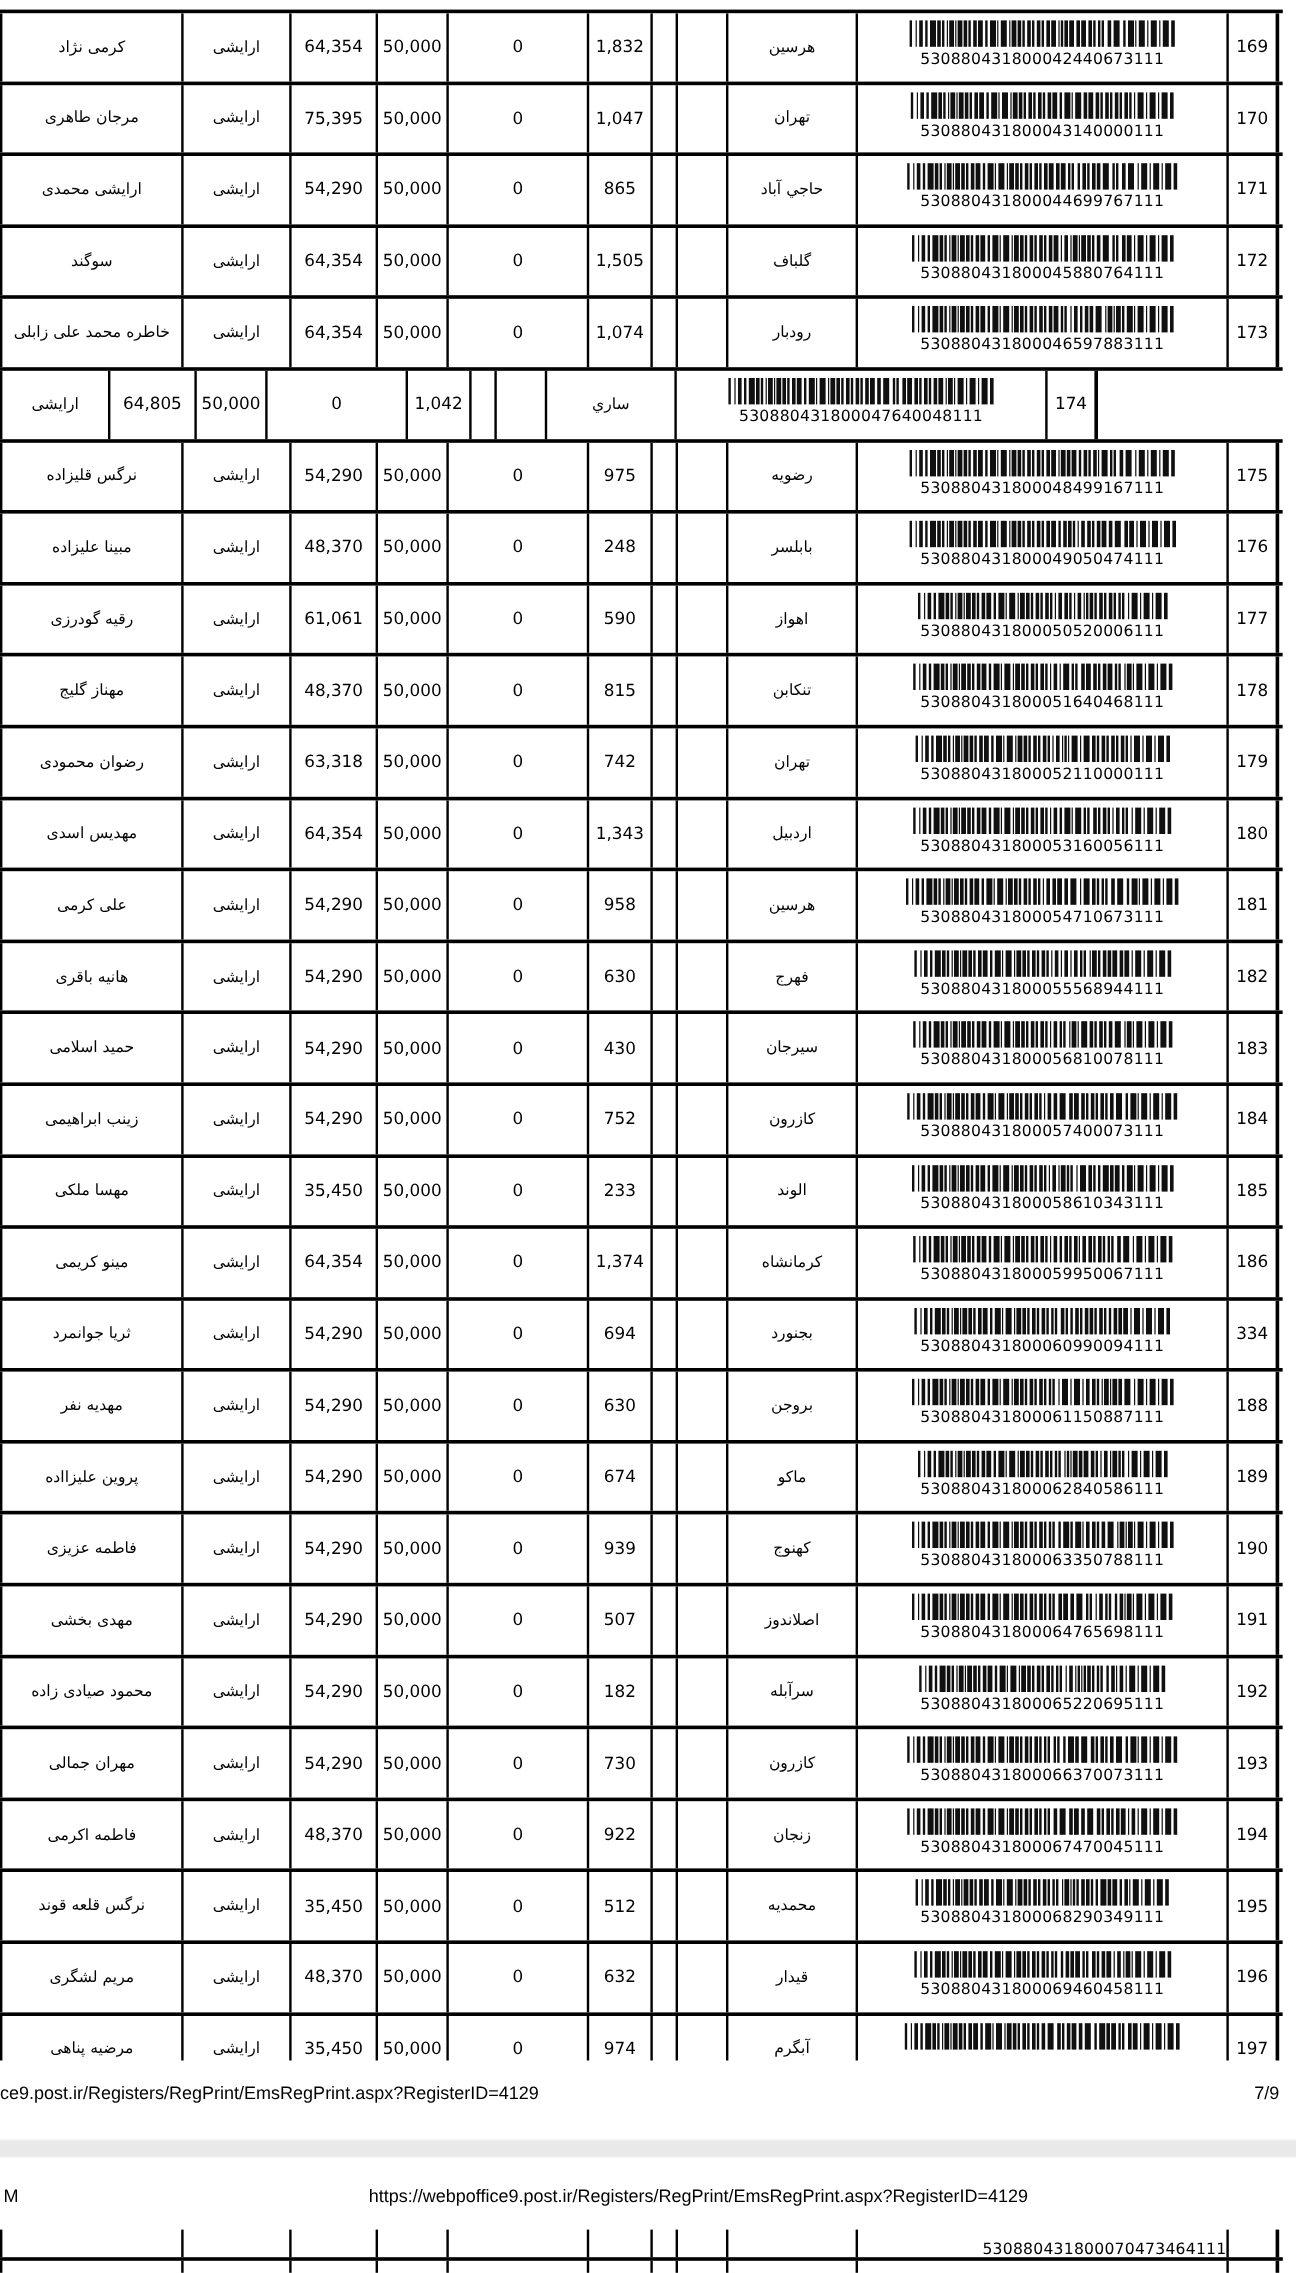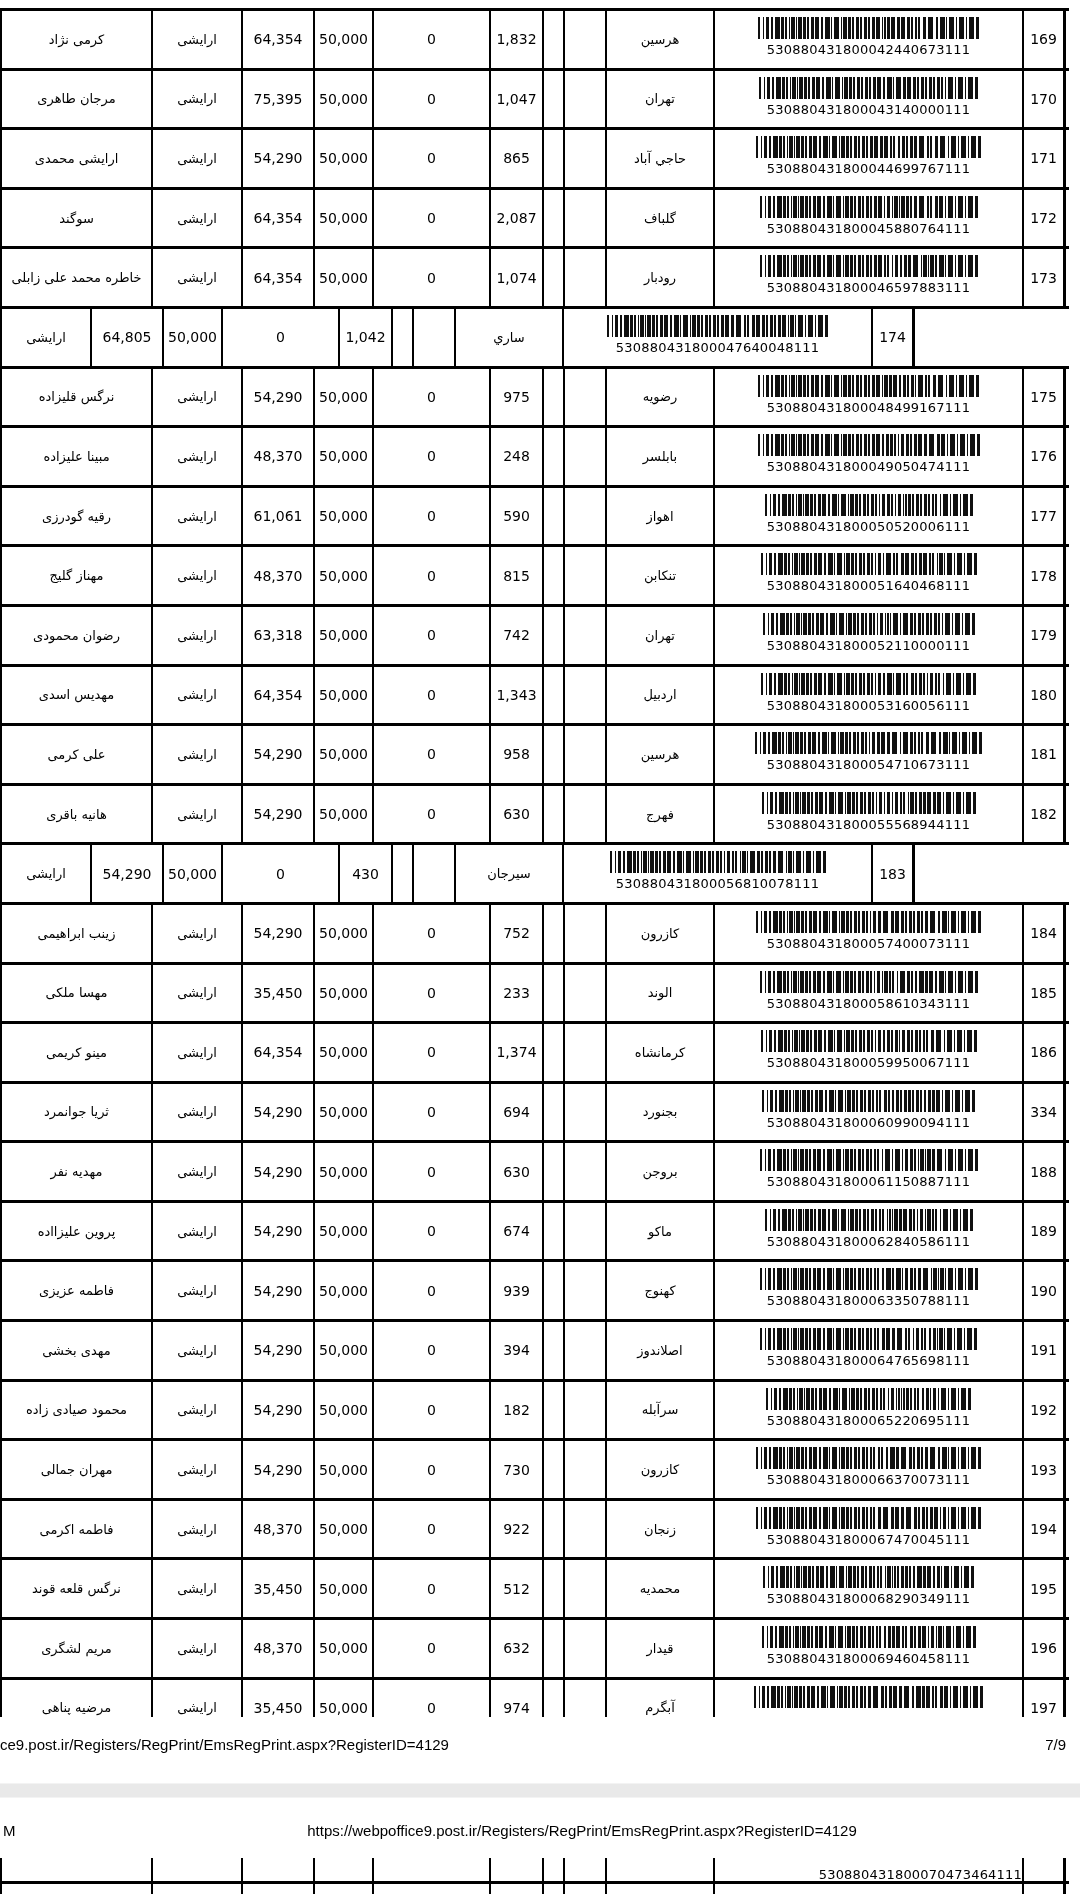--- a/index.html
+++ b/index.html
@@ -411,21 +411,21 @@
         <div class="bar-digits">530880431800044699767111</div>
       </div>
       <div class="cell c-no">171</div>
     </div>
     <div class="trow">
       <div class="cell c-name">سوگند</div>
       <div class="cell c-cat">ارایشی</div>
       <div class="cell c-amt">64,354</div>
       <div class="cell c-ins">50,000</div>
       <div class="cell c-zero">0</div>
-      <div class="cell c-val">2,087</div>
+      <div class="cell c-val">1,505</div>
       <div class="cell c-ea"></div>
       <div class="cell c-eb"></div>
       <div class="cell c-city">گلباف</div>
       <div class="cell c-bar">
         <div class="barcode">
           <span class="b" style="width: 2px;"></span>
           <span class="g" style="width: 3px;"></span>
           <span class="b" style="width: 1px;"></span>
           <span class="g" style="width: 2px;"></span>
           <span class="b" style="width: 3px;"></span>
@@ -1681,20 +1681,21 @@
           <span class="g" style="width: 2px;"></span>
           <span class="b" style="width: 5px;"></span>
           <span class="g" style="width: 2px;"></span>
           <span class="b" style="width: 3px;"></span>
         </div>
         <div class="bar-digits">530880431800055568944111</div>
       </div>
       <div class="cell c-no">182</div>
     </div>
     <div class="trow">
+      <div class="cell c-name">حمید اسلامی</div>
       <div class="cell c-cat">ارایشی</div>
       <div class="cell c-amt">54,290</div>
       <div class="cell c-ins">50,000</div>
       <div class="cell c-zero">0</div>
       <div class="cell c-val">430</div>
       <div class="cell c-ea"></div>
       <div class="cell c-eb"></div>
       <div class="cell c-city">سیرجان</div>
       <div class="cell c-bar">
         <div class="barcode">
@@ -2613,21 +2614,21 @@
         <div class="bar-digits">530880431800063350788111</div>
       </div>
       <div class="cell c-no">190</div>
     </div>
     <div class="trow">
       <div class="cell c-name">مهدی بخشی</div>
       <div class="cell c-cat">ارایشی</div>
       <div class="cell c-amt">54,290</div>
       <div class="cell c-ins">50,000</div>
       <div class="cell c-zero">0</div>
-      <div class="cell c-val">394</div>
+      <div class="cell c-val">507</div>
       <div class="cell c-ea"></div>
       <div class="cell c-eb"></div>
       <div class="cell c-city">اصلاندوز</div>
       <div class="cell c-bar">
         <div class="barcode">
           <span class="b" style="width: 2px;"></span>
           <span class="g" style="width: 3px;"></span>
           <span class="b" style="width: 1px;"></span>
           <span class="g" style="width: 2px;"></span>
           <span class="b" style="width: 3px;"></span>

